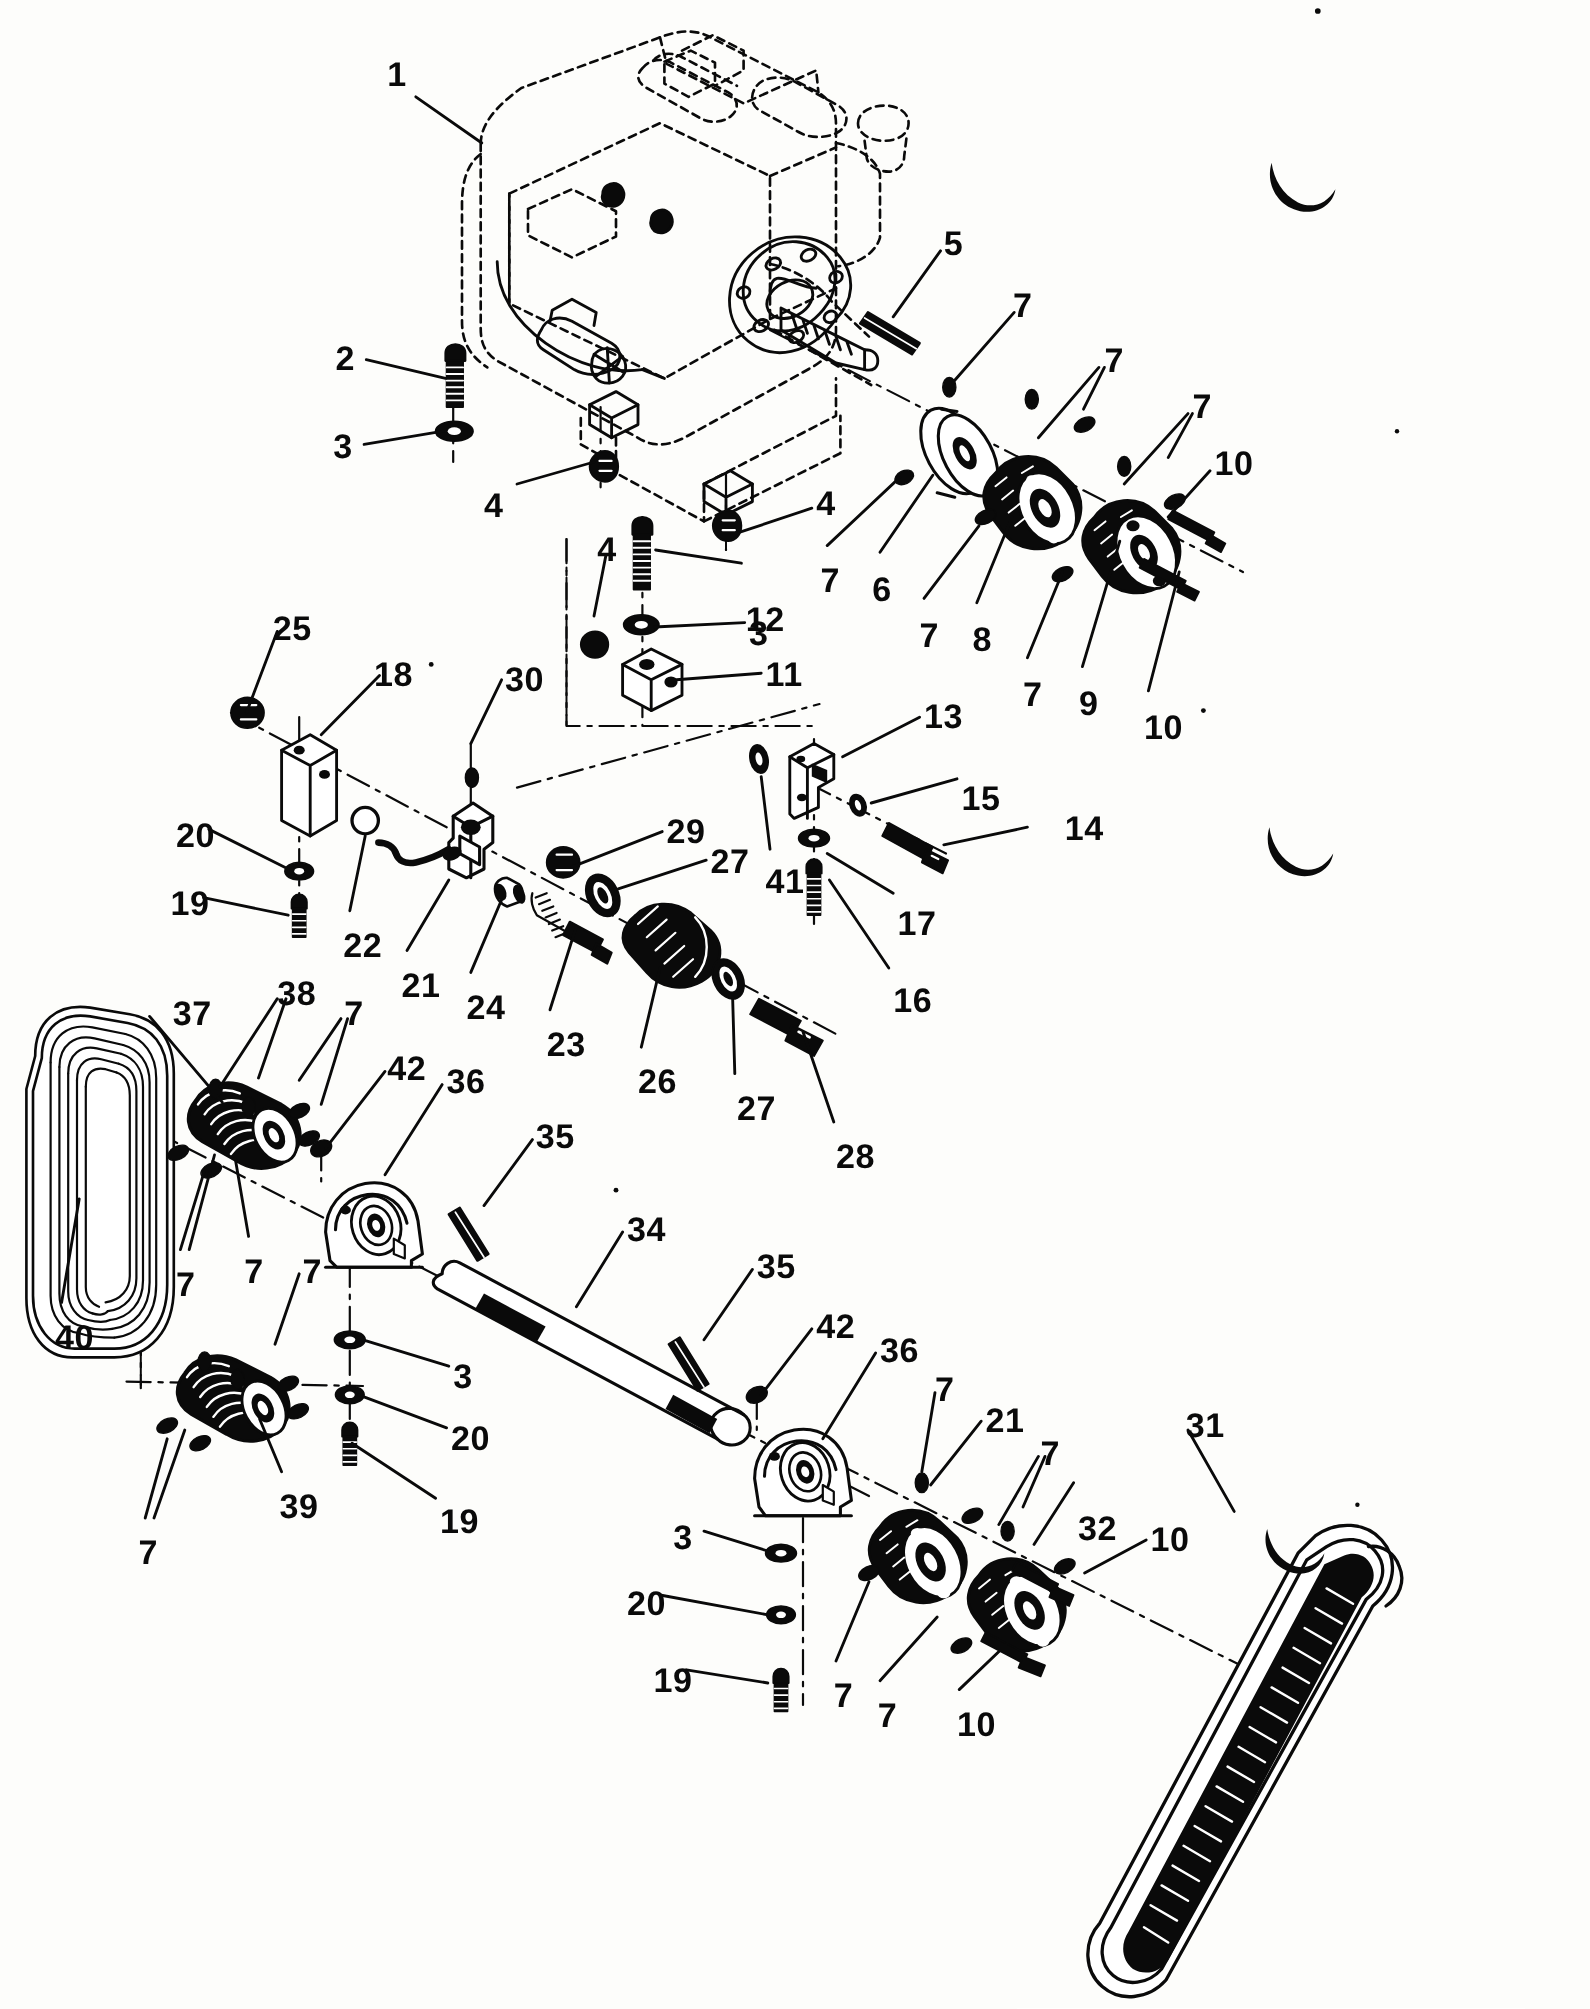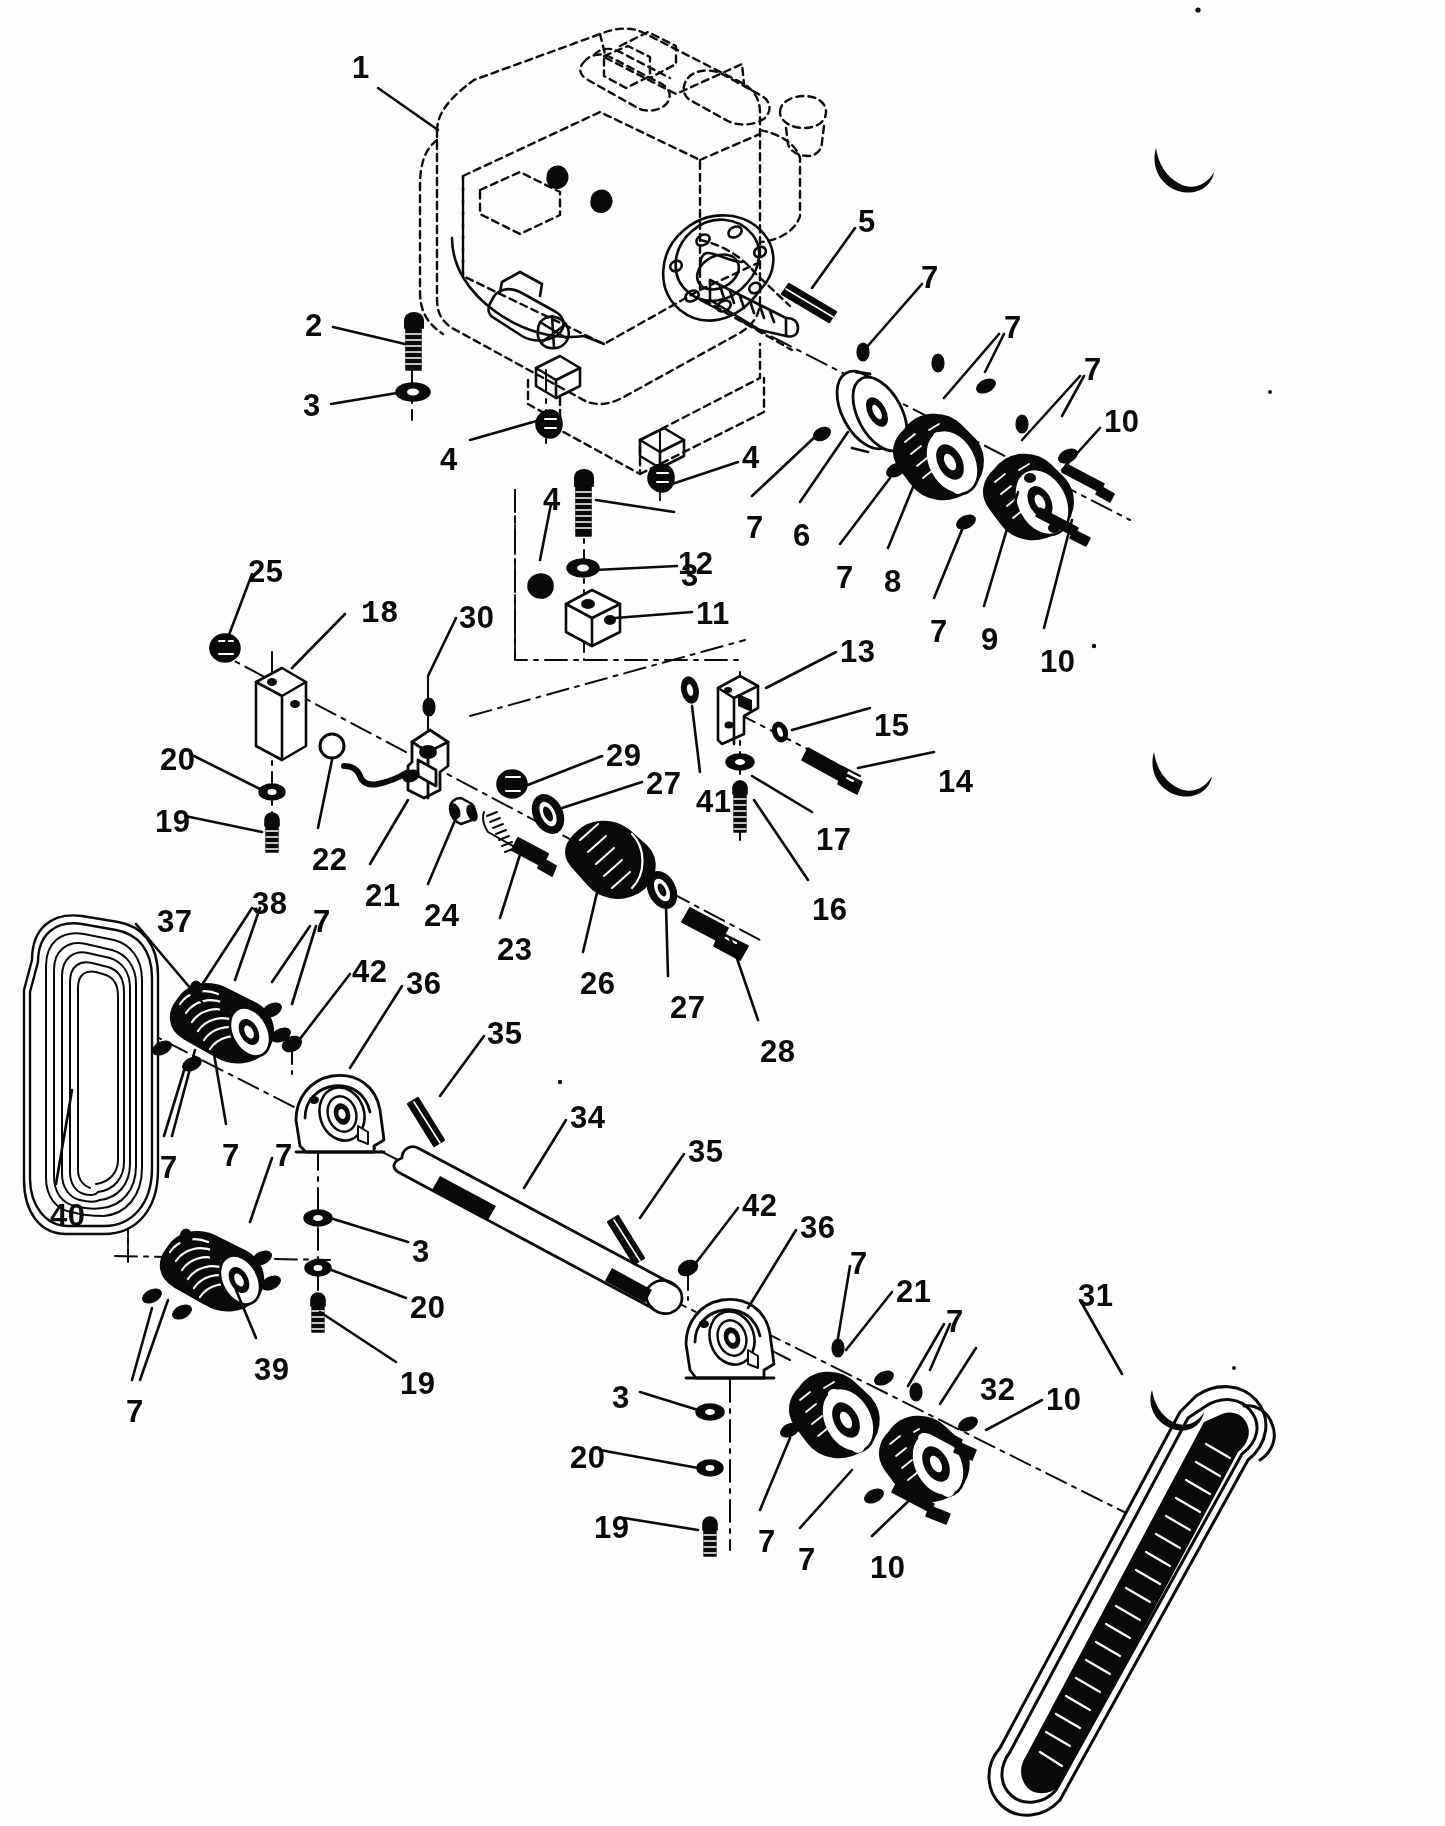--- a/index.html
+++ b/index.html
@@ -835,26 +835,26 @@
       <div class="callout" style="left: 1084px; top: 354px;">7</div>
       <div class="callout" style="left: 930px; top: 616px;">7</div>
       <div class="callout" style="left: 884px; top: 566px;">8</div>
       <div class="callout" style="left: 981px; top: 624px;">9</div>
       <div class="callout" style="left: 1104px; top: 406px;">10</div>
       <div class="callout" style="left: 1040px; top: 646px;">10</div>
       <div class="callout" style="left: 696px; top: 598px;">11</div>
       <div class="callout" style="left: 678px; top: 548px; text-align: right;">12</div>
       <div class="callout" style="left: 681px; top: 560px;">3</div>
       <div class="callout" style="left: 840px; top: 636px;">13</div>
-      <div class="callout" style="left: 938px; top: 738px; margin-top: 28px;">14</div>
+      <div class="callout" style="left: 968px; top: 738px;">14</div>
       <div class="callout" style="left: 874px; top: 710px;">15</div>
       <div class="callout" style="left: 812px; top: 894px;">16</div>
       <div class="callout" style="left: 816px; top: 824px;">17</div>
       <div class="callout" style="left: 696px; top: 786px;">41</div>
-      <div class="callout" style="left: 361px; top: 598px; font-family: Liberation Mono, monospace;">18</div>
+      <div class="callout" style="left: 340px; top: 598px;">18</div>
       <div class="callout" style="left: 248px; top: 556px;">25</div>
       <div class="callout" style="left: 459px; top: 602px;">30</div>
       <div class="callout" style="left: 160px; top: 744px;">20</div>
       <div class="callout" style="left: 155px; top: 806px;">19</div>
       <div class="callout" style="left: 312px; top: 844px;">22</div>
       <div class="callout" style="left: 365px; top: 880px;">21</div>
       <div class="callout" style="left: 424px; top: 900px;">24</div>
       <div class="callout" style="left: 497px; top: 934px;">23</div>
       <div class="callout" style="left: 580px; top: 968px;">26</div>
       <div class="callout" style="left: 646px; top: 768px;">27</div>

